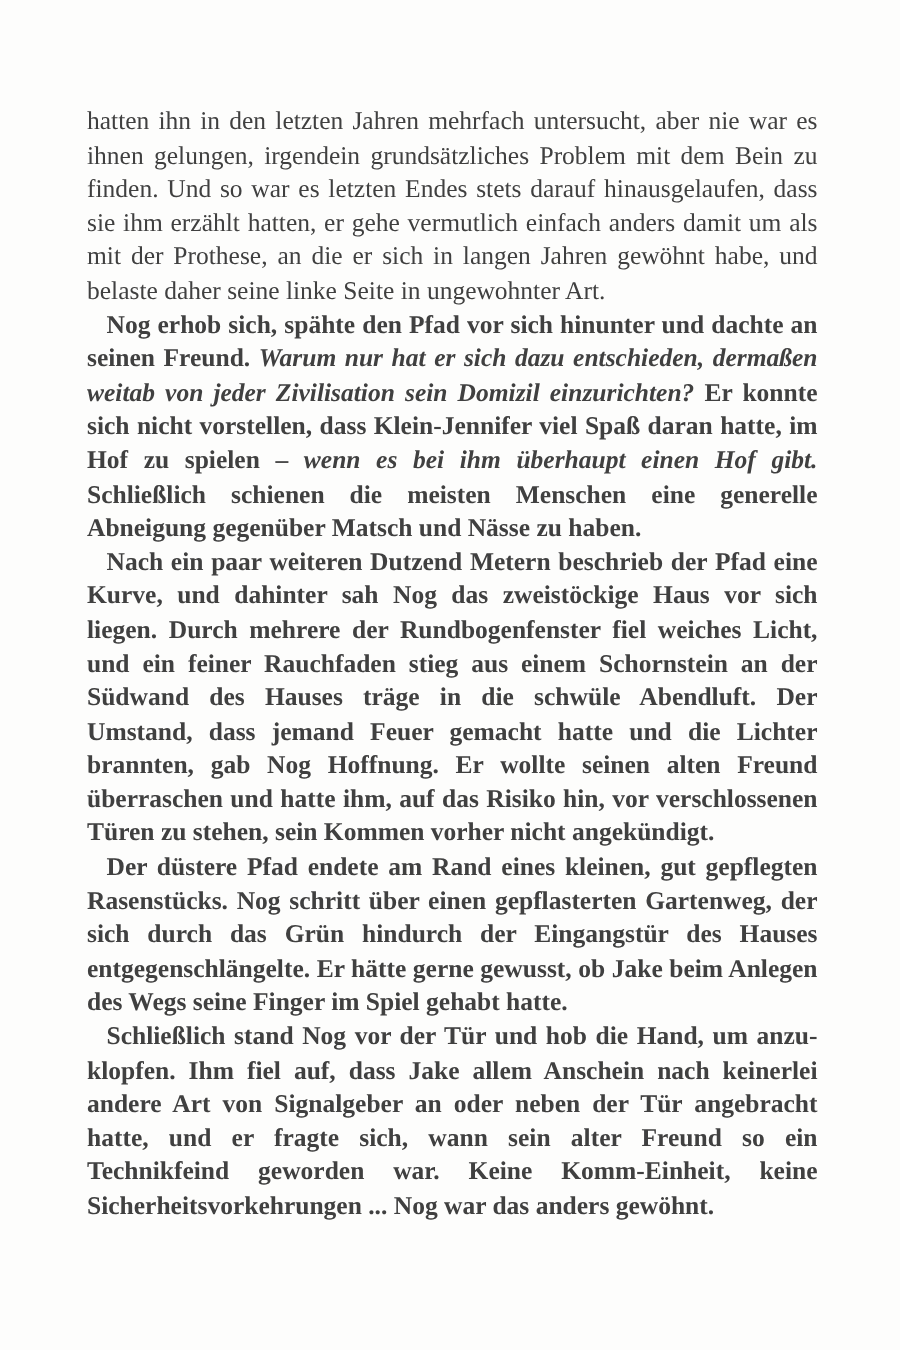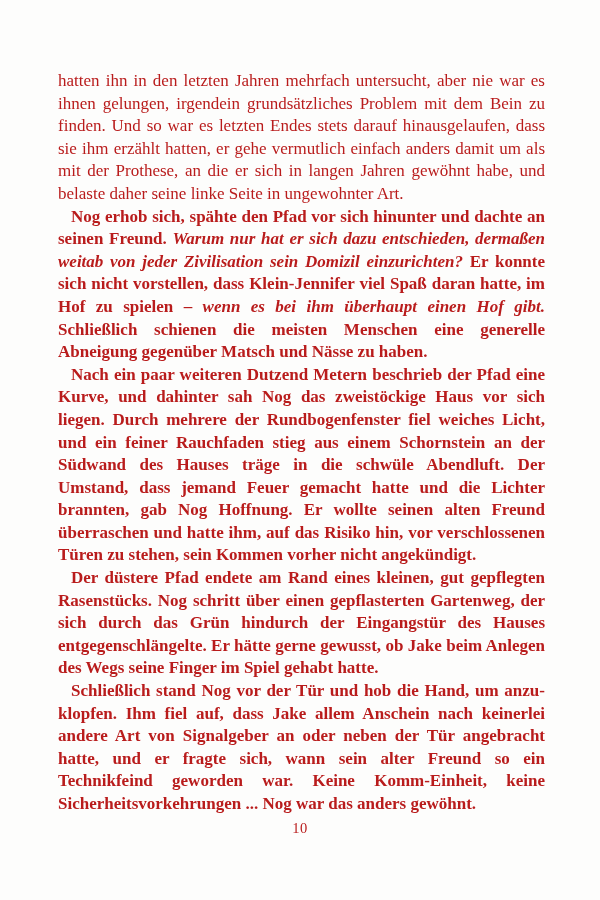--- a/index.html
+++ b/index.html
@@ -46,22 +46,21 @@
     top: 820px;
     text-align: center;
     font-size: 14.5px;
     letter-spacing: 0.5px;
     font-variant-numeric: oldstyle-nums;
   }
 </style>
 </head>
 <body>
 
-<div class="book-page" style="background: rgb(253, 253, 252); color: #b91c1c;">
+<div class="book-page" style="background: rgb(253, 253, 252); color: #404040;">
   <div class="text-block">
       <p><span class="seg-normal">hatten ihn in den letzten Jahren mehrfach untersucht, aber nie war es ihnen gelungen, irgendein grundsätzliches Problem mit dem Bein zu finden. Und so war es letzten Endes stets darauf hinausgelaufen, dass sie ihm erzählt hatten, er gehe vermutlich einfach anders damit um als mit der Prothese, an die er sich in langen Jahren gewöhnt habe, und belaste daher seine linke Seite in ungewohnter Art.</span></p>
       <p class="indented"><span class="seg-normal">Nog erhob sich, spähte den Pfad vor sich hinunter und dachte an seinen Freund. </span><span class="seg-italic">Warum nur hat er sich dazu entschieden, dermaßen weitab von jeder Zivilisation sein Domizil einzurichten?</span><span class="seg-normal"> Er konnte sich nicht vorstellen, dass Klein-Jennifer viel Spaß daran hatte, im Hof zu spielen – </span><span class="seg-italic">wenn es bei ihm überhaupt einen Hof gibt.</span><span class="seg-normal"> Schließlich schienen die meisten Menschen eine generelle Abneigung gegenüber Matsch und Nässe zu haben.</span></p>
       <p class="indented"><span class="seg-normal">Nach ein paar weiteren Dutzend Metern beschrieb der Pfad eine Kurve, und dahinter sah Nog das zweistöckige Haus vor sich liegen. Durch mehrere der Rundbogenfenster fiel weiches Licht, und ein feiner Rauchfaden stieg aus einem Schornstein an der Südwand des Hauses träge in die schwüle Abendluft. Der Umstand, dass jemand Feuer gemacht hatte und die Lichter brannten, gab Nog Hoffnung. Er wollte seinen alten Freund überraschen und hatte ihm, auf das Risiko hin, vor verschlossenen Türen zu stehen, sein Kommen vorher nicht angekündigt.</span></p>
       <p class="indented"><span class="seg-normal">Der düstere Pfad endete am Rand eines kleinen, gut gepflegten Rasenstücks. Nog schritt über einen gepflasterten Gartenweg, der sich durch das Grün hindurch der Eingangstür des Hauses entgegen­schlängelte. Er hätte gerne gewusst, ob Jake beim Anlegen des Wegs seine Finger im Spiel gehabt hatte.</span></p>
       <p class="indented"><span class="seg-normal">Schließlich stand Nog vor der Tür und hob die Hand, um anzu­klopfen. Ihm fiel auf, dass Jake allem Anschein nach keinerlei andere Art von Signalgeber an oder neben der Tür angebracht hatte, und er fragte sich, wann sein alter Freund so ein Technikfeind geworden war. Keine Komm-Einheit, keine Sicherheitsvorkehrungen ... Nog war das anders gewöhnt.</span></p>
     </div>
-  <div class="page-number">10</div>
 </div>
 
 </body></html>

